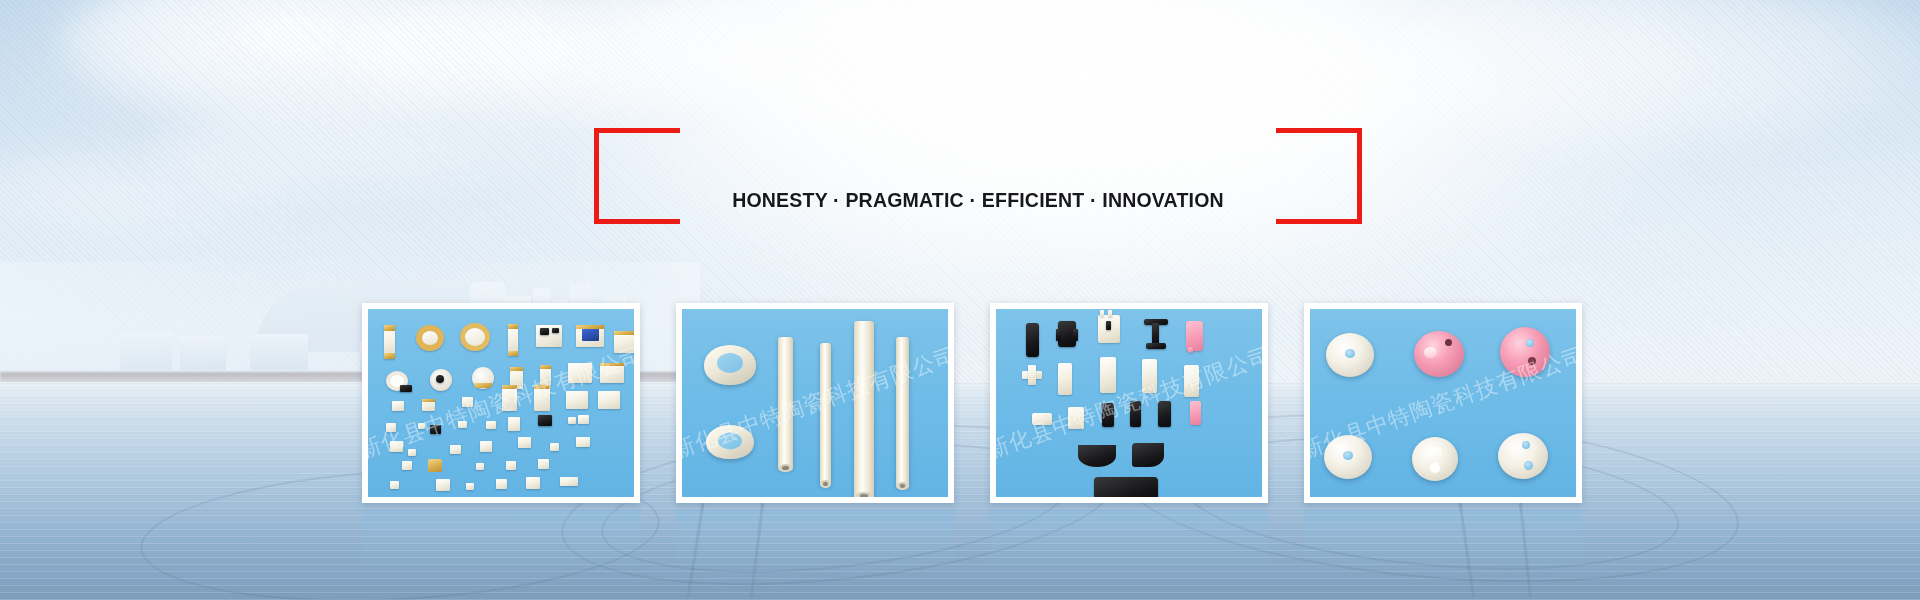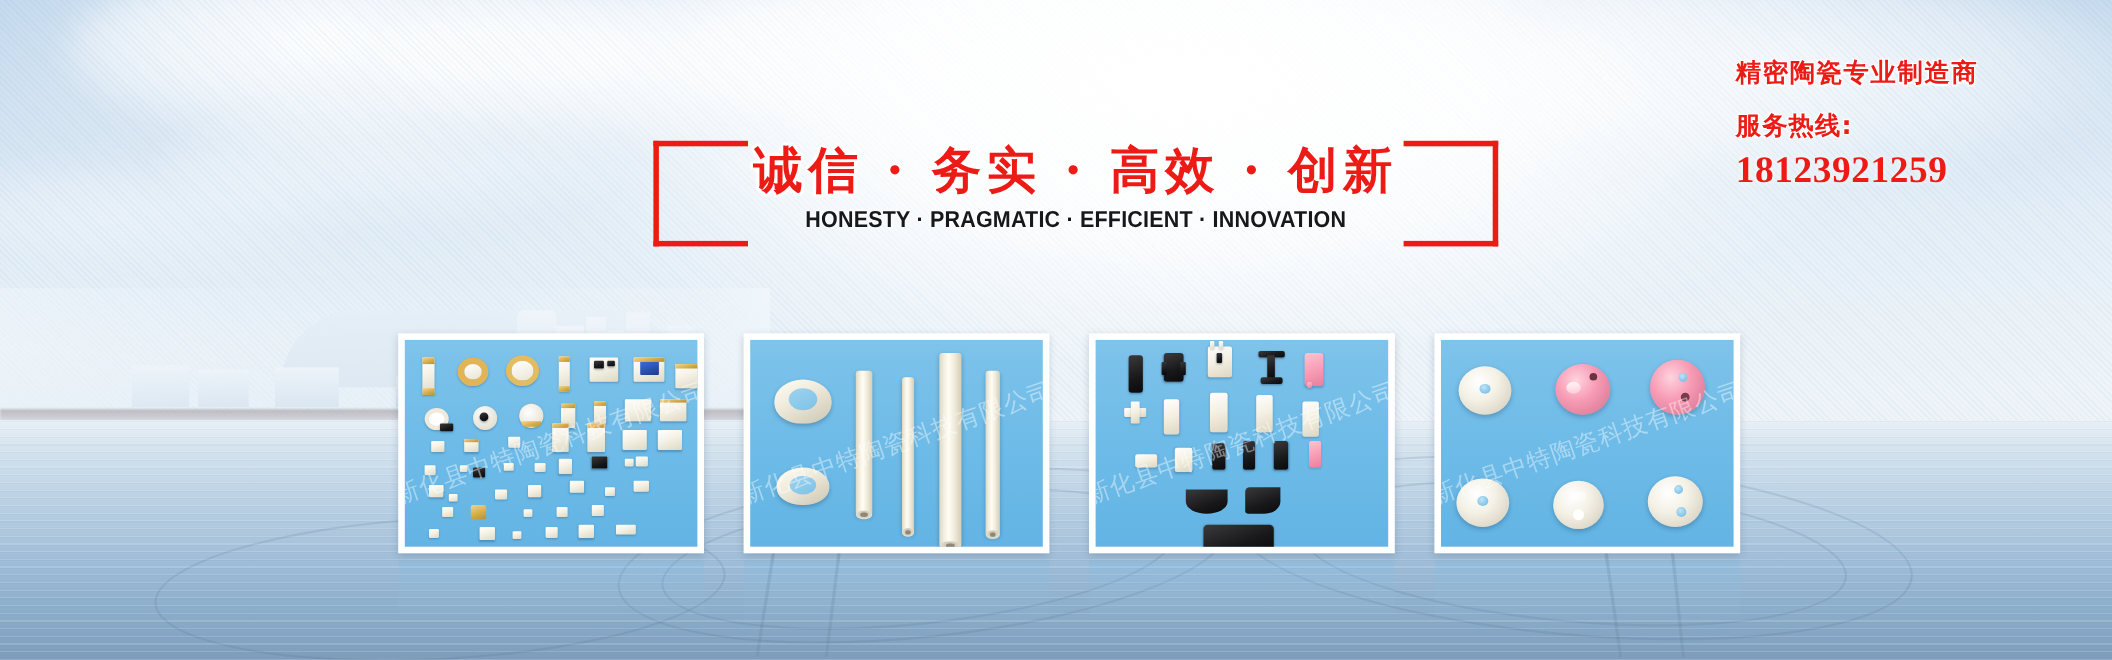--- a/index.html
+++ b/index.html
@@ -320,29 +320,23 @@
   <div class="tiretrack" style="left:1520px; transform:rotate(-6deg);"></div>
   <div class="water-sheen"></div>
 
   <div class="slogan">
     <div class="bracket left">
         <span class="foot"></span>
       </div>
     <div class="bracket right">
         <span class="foot"></span>
       </div>
-    <div class="slogan-cn">诚信 · 务实 · 高效 · 创新</div>
     <div class="slogan-en">HONESTY · PRAGMATIC · EFFICIENT · INNOVATION</div>
   </div>
 
-  <div class="contact">
-    <div class="contact-title">精密陶瓷专业制造商</div>
-    <div class="contact-label">服务热线:</div>
-    <div class="contact-phone">18123921259</div>
-  </div>
 
   <div class="reflection r1">
       <div class="rin"></div>
     </div>
   <div class="reflection r2">
       <div class="rin"></div>
     </div>
   <div class="reflection r3">
       <div class="rin"></div>
     </div>

